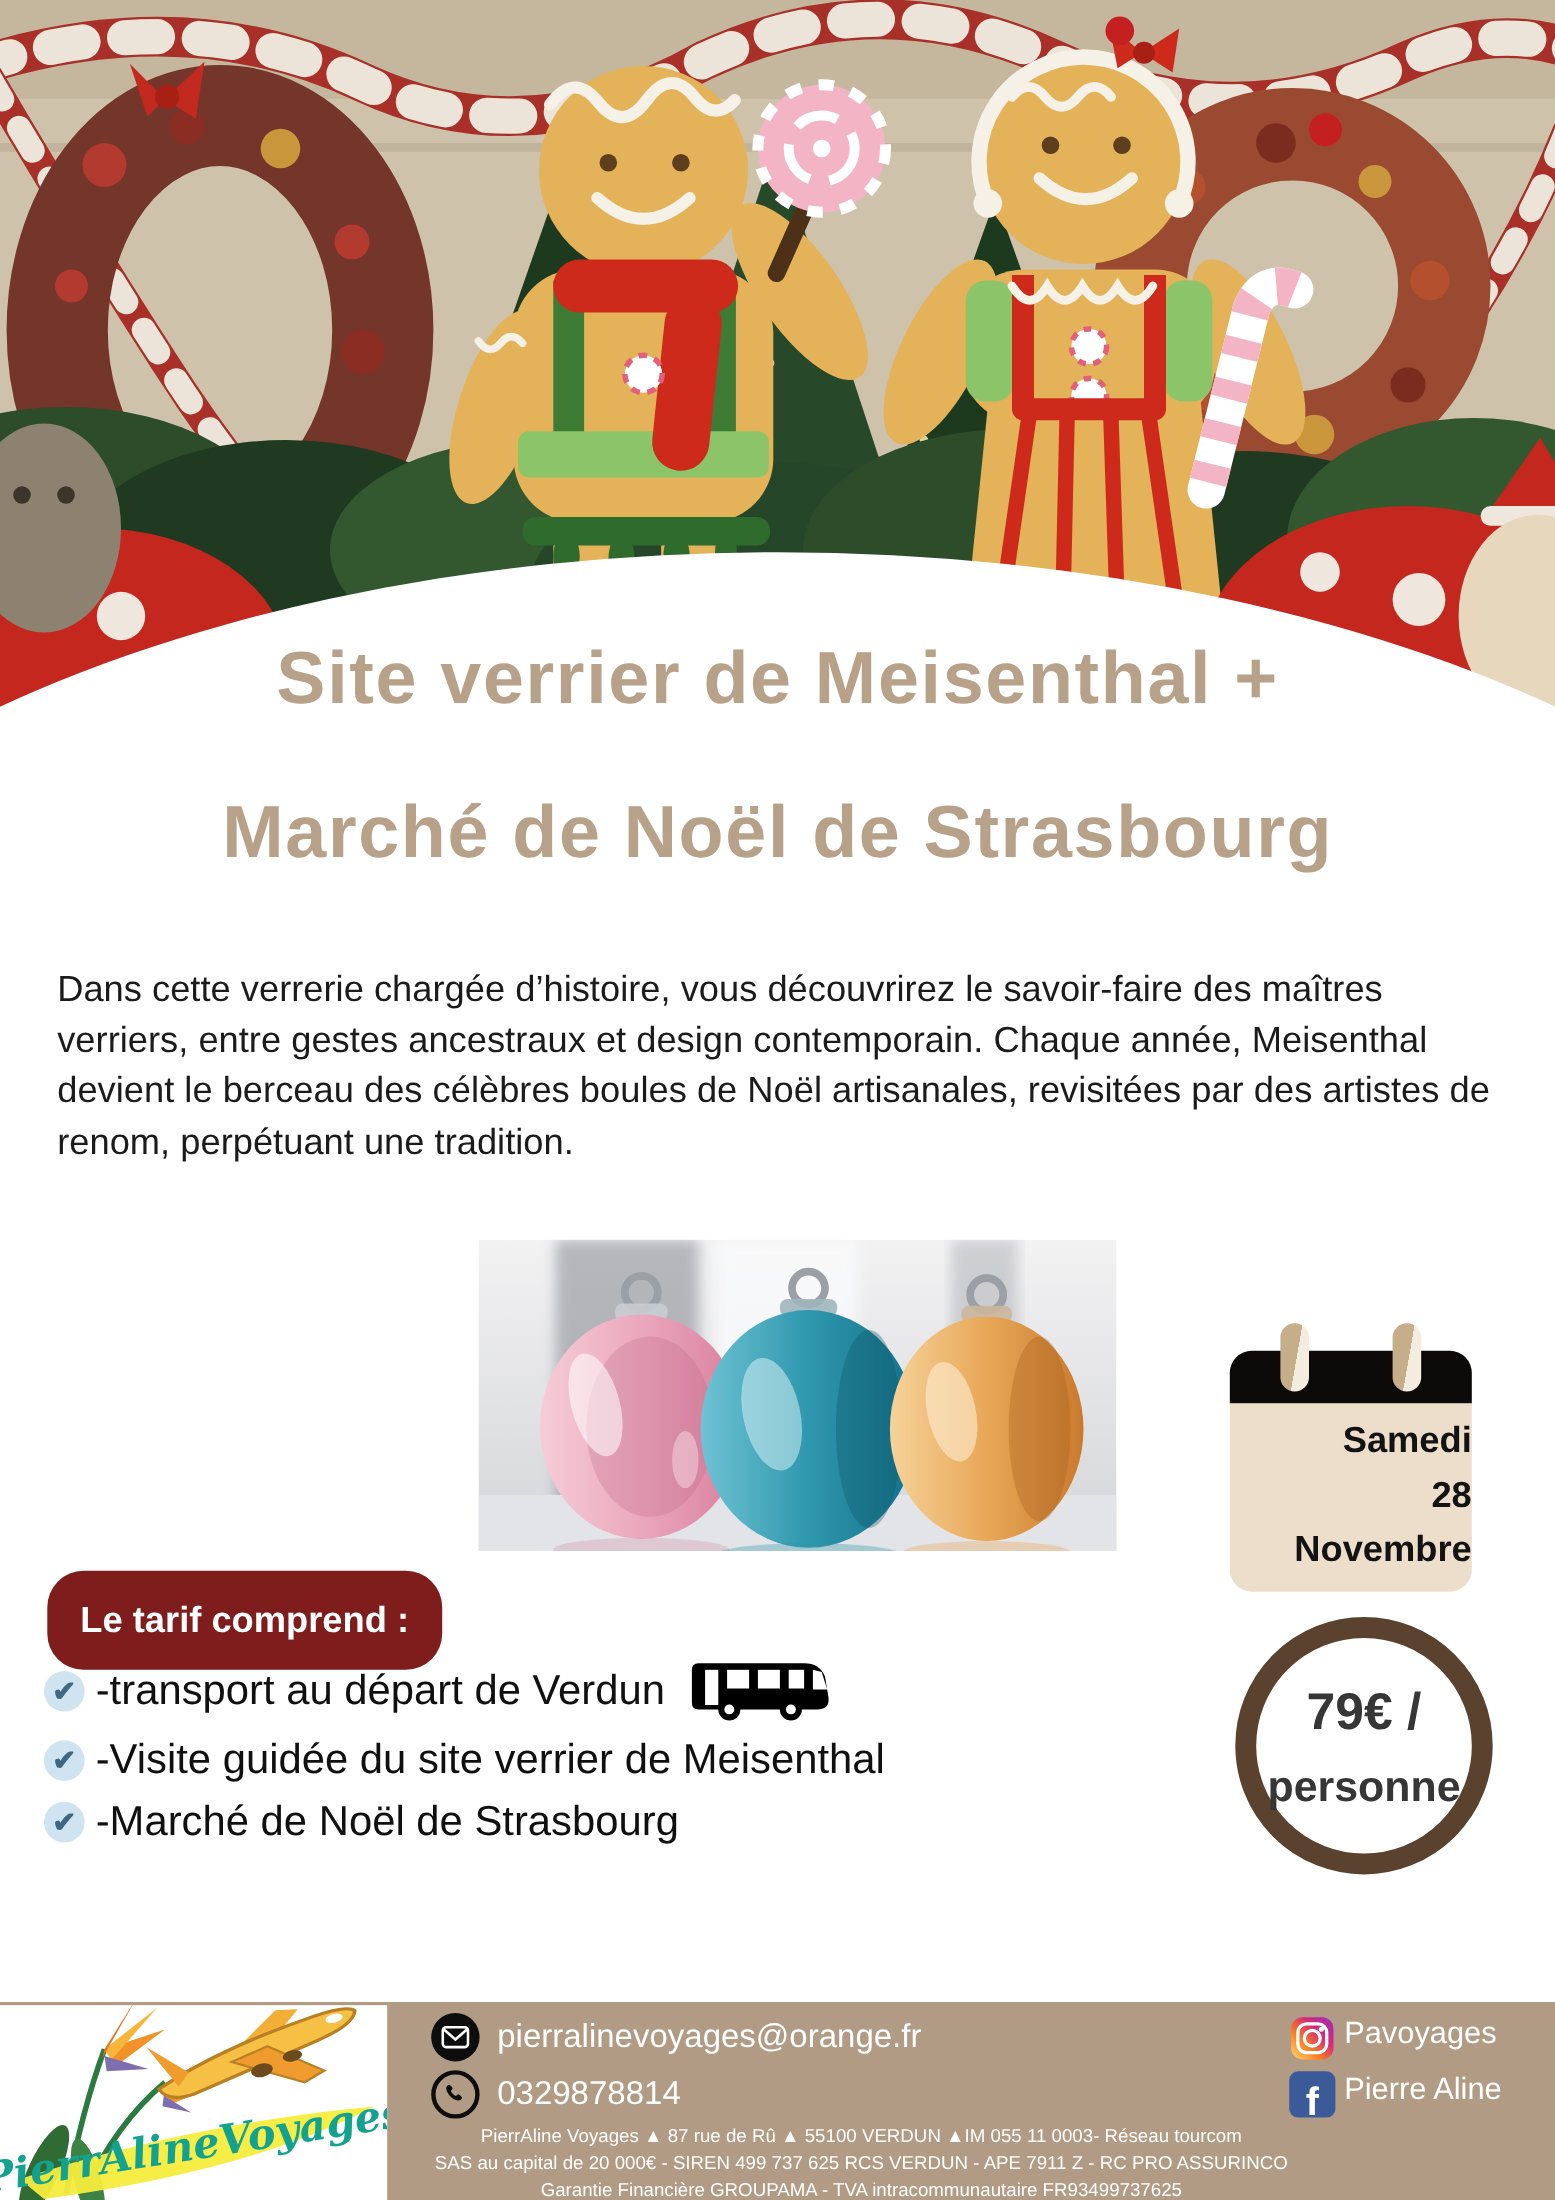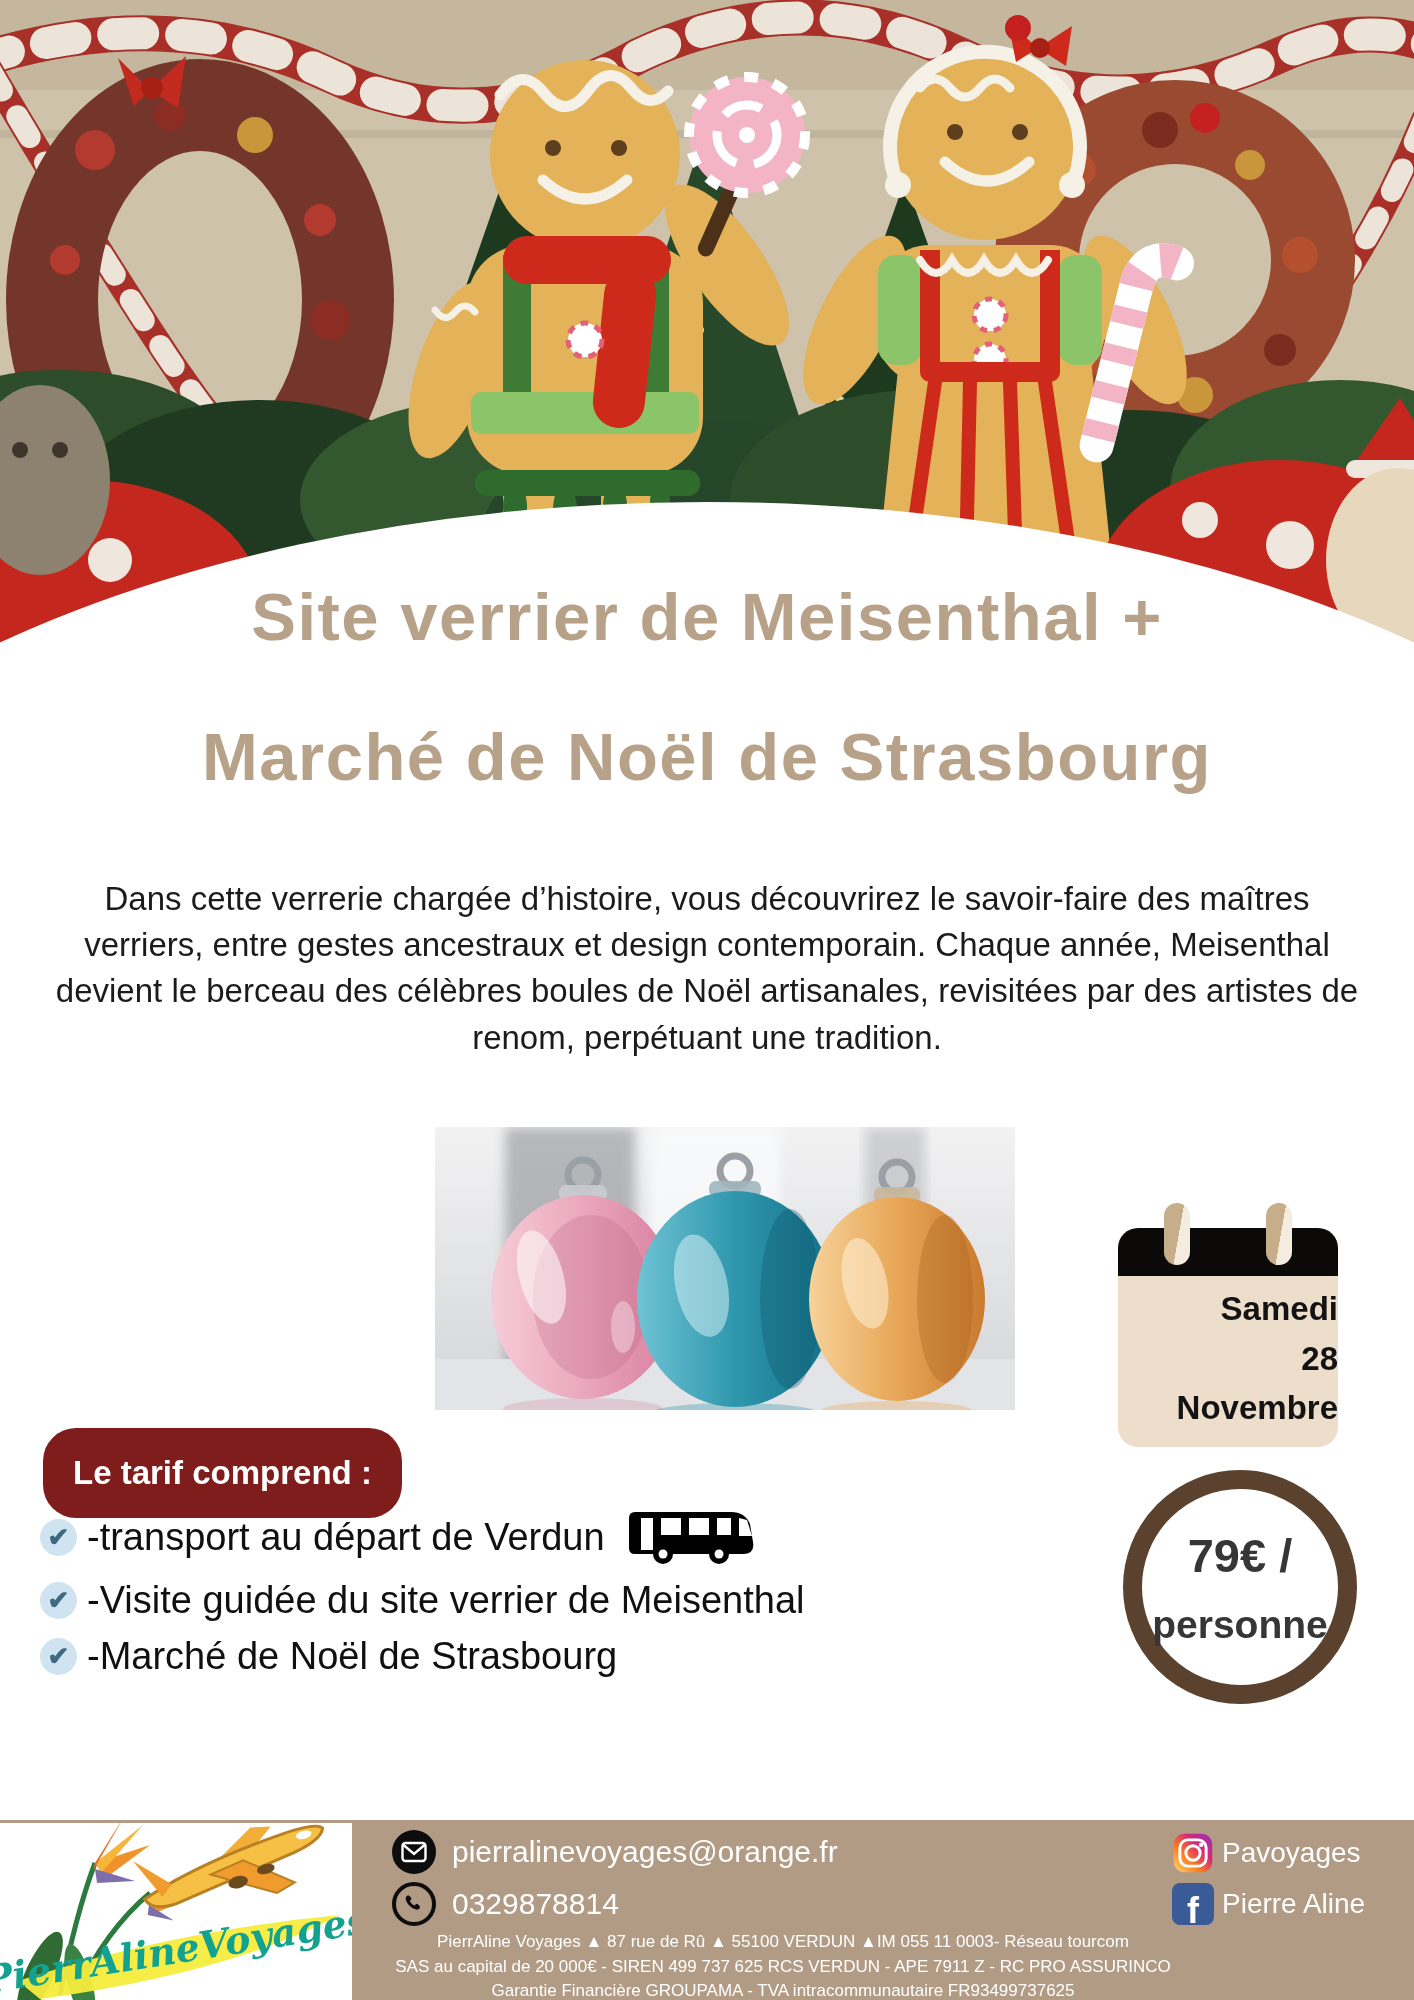--- a/index.html
+++ b/index.html
@@ -7,21 +7,21 @@
         font-family:"Liberation Sans",sans-serif;margin:0 auto;}
   
   .hero{position:absolute;top:0;left:0;width:1414px;height:700px;}
   
   .title-line{position:absolute;width:100%;text-align:center;font-weight:bold;
               color:#b7a189;font-size:67px;letter-spacing:1.5px;}
   .t1{top:578px}
   .t2{top:718px}
   
   .intro{position:absolute;top:876px;left:52px;width:1310px;font-size:33px;line-height:1.4;
-         text-align:center;color:#1b1b1b;}
+         text-align:left;color:#1b1b1b;}
   
   .glass{position:absolute;left:435px;top:1127px;width:580px;height:283px;}
   
   .calendar{position:absolute;left:1118px;top:1203px;width:220px;}
   .cal-ring{position:absolute;top:0;width:26px;height:62px;border-radius:13px;
             background:linear-gradient(100deg,#c6ae8a 55%,#f3ecdf 55%);z-index:2;}
   .ring-l{left:46px}.ring-r{right:46px}
   .cal-head{height:48px;margin-top:25px;background:#0b0a08;border-radius:20px 20px 0 0;}
   .cal-body{background:#eddecb;border-radius:0 0 20px 20px;padding:8px 0 14px;text-align:right;
             font-weight:bold;font-size:33px;line-height:1.5;color:#131313;}
@@ -46,21 +46,21 @@
   .logo-box{position:absolute;left:0;top:3px;width:352px;height:177px;background:#ffffff;overflow:hidden;}
   .contact{position:absolute;left:392px;top:10px;color:#ffffff;}
   .c-row{display:flex;align-items:center;margin-bottom:8px;}
   .c-icon{width:44px;height:44px;border-radius:50%;background:#0d0d0d;display:flex;align-items:center;
           justify-content:center;margin-right:16px;flex:0 0 auto;}
   .c-icon.outline{background:transparent;border:4px solid #0d0d0d;box-sizing:border-box;}
   .c-text{font-size:30px;}
   .legal{position:absolute;left:368px;top:110px;width:830px;text-align:center;color:#ffffff;
          font-size:17px;line-height:1.45;}
   .social{position:absolute;left:1172px;top:12px;color:#ffffff;}
-  .s-row{display:flex;align-items:center;margin-bottom:9px;}
+  .s-row{display:flex;margin-bottom:9px;}
   .s-icon{width:42px;height:42px;margin-right:8px;flex:0 0 auto;}
   .fb{background:#3a5a98;border-radius:8px;display:flex;align-items:flex-end;justify-content:center;
       color:#fff;font-weight:bold;font-size:36px;line-height:1;padding-bottom:0;}
   .fb span{transform:translateY(4px);}
   .s-label{font-size:28px;}
 </style>
 </head>
 <body>
 
 <div class="page">

